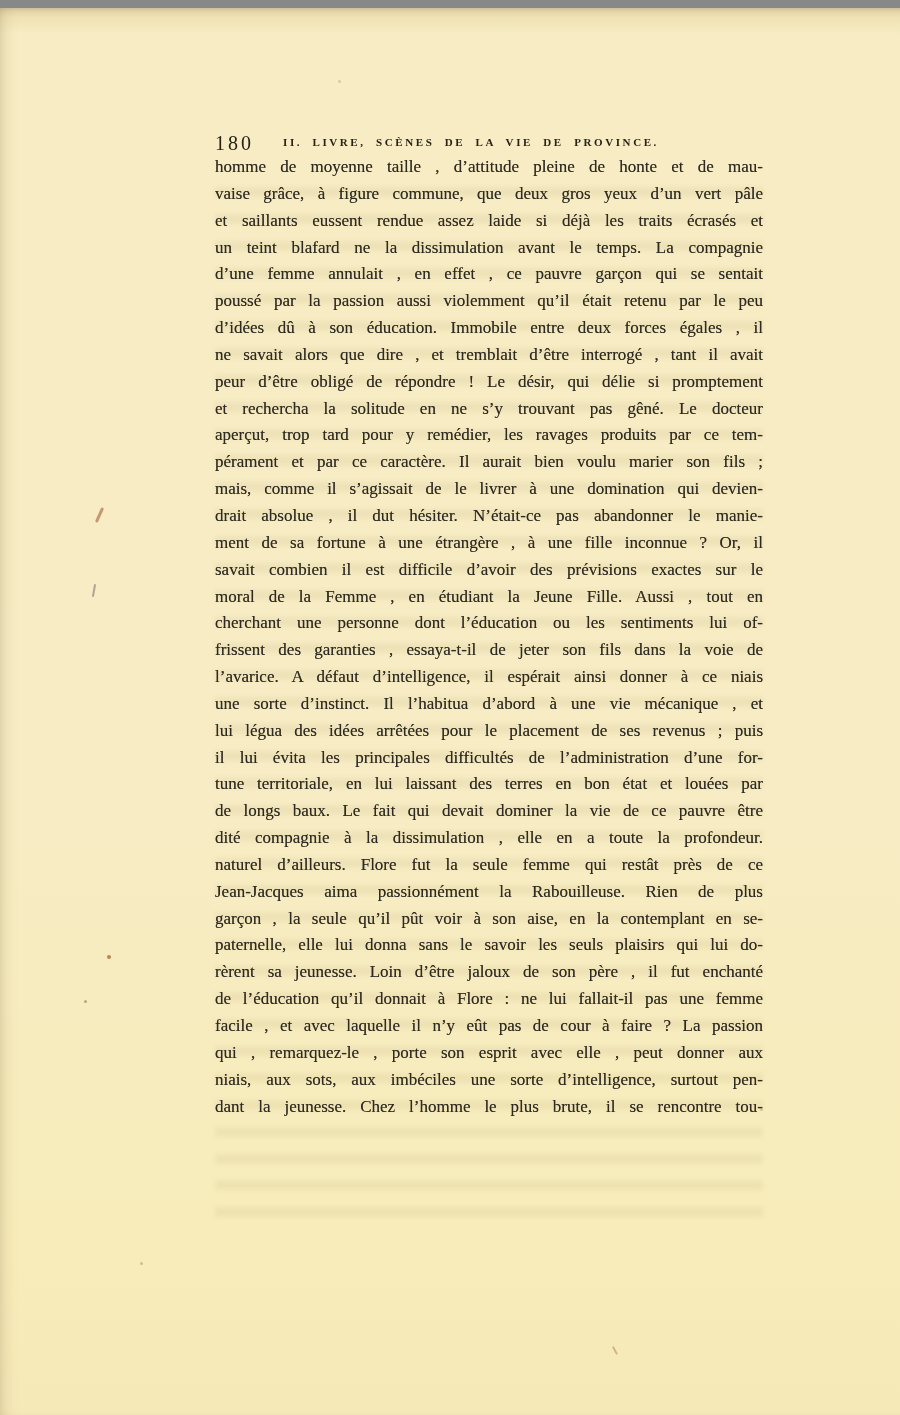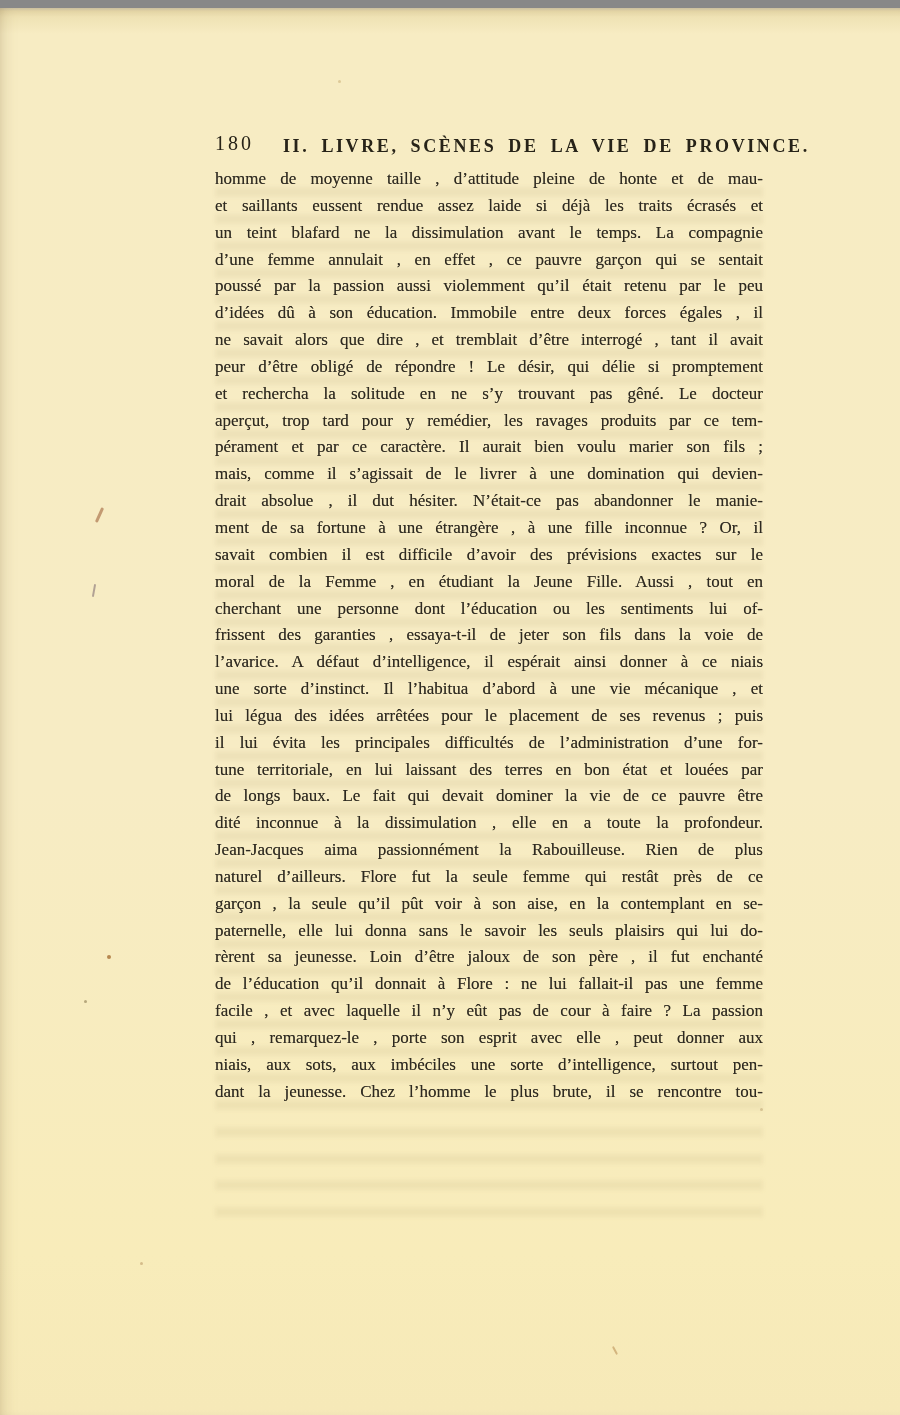--- a/index.html
+++ b/index.html
@@ -44,26 +44,26 @@
   }
   .header-row{
     position:absolute;left:215px;top:124px;width:548px;height:24px;
   }
   .page-number{
     position:absolute;left:0;top:0;
     font-size:20px;letter-spacing:3px;color:#272318;
   }
   .running-title{
     position:absolute;left:68px;top:4px;width:400px;
-    font-size:18px;font-weight:700;
+    font-size:11px;font-weight:700;
     letter-spacing:2.6px;word-spacing:5px;
     white-space:nowrap;color:#272318;
   }
   .page-body{
-    position:absolute;left:215px;top:158px;width:548px;
+    position:absolute;left:215px;top:146px;width:548px;
   }
   .text-line{
     font-size:17px;
     line-height:26.85px;
     height:26.85px;
     text-align:justify;
     text-align-last:justify;
     white-space:normal;
     overflow:hidden;
     color:var(--ink);
@@ -80,20 +80,21 @@
 
   <div class="ghost"></div>
 
   <div class="header-row">
     <span class="page-number">180</span>
     <span class="running-title">II. LIVRE, SCÈNES DE LA VIE DE PROVINCE.</span>
   </div>
 
   <div class="page-body">
       <div class="text-line">homme de moyenne taille , d’attitude pleine de honte et de mau-</div>
+      <div class="text-line">vaise grâce, à figure commune, que deux gros yeux d’un vert pâle</div>
       <div class="text-line">et saillants eussent rendue assez laide si déjà les traits écrasés et</div>
       <div class="text-line">un teint blafard ne la dissimulation avant le temps. La compagnie</div>
       <div class="text-line">d’une femme annulait , en effet , ce pauvre garçon qui se sentait</div>
       <div class="text-line">poussé par la passion aussi violemment qu’il était retenu par le peu</div>
       <div class="text-line">d’idées dû à son éducation. Immobile entre deux forces égales , il</div>
       <div class="text-line">ne savait alors que dire , et tremblait d’être interrogé , tant il avait</div>
       <div class="text-line">peur d’être obligé de répondre ! Le désir, qui délie si promptement</div>
       <div class="text-line">et rechercha la solitude en ne s’y trouvant pas gêné. Le docteur</div>
       <div class="text-line">aperçut, trop tard pour y remédier, les ravages produits par ce tem-</div>
       <div class="text-line">pérament et par ce caractère. Il aurait bien voulu marier son fils ;</div>
@@ -103,23 +104,23 @@
       <div class="text-line">savait combien il est difficile d’avoir des prévisions exactes sur le</div>
       <div class="text-line">moral de la Femme , en étudiant la Jeune Fille. Aussi , tout en</div>
       <div class="text-line">cherchant une personne dont l’éducation ou les sentiments lui of-</div>
       <div class="text-line">frissent des garanties , essaya-t-il de jeter son fils dans la voie de</div>
       <div class="text-line">l’avarice. A défaut d’intelligence, il espérait ainsi donner à ce niais</div>
       <div class="text-line">une sorte d’instinct. Il l’habitua d’abord à une vie mécanique , et</div>
       <div class="text-line">lui légua des idées arrêtées pour le placement de ses revenus ; puis</div>
       <div class="text-line">il lui évita les principales difficultés de l’administration d’une for-</div>
       <div class="text-line">tune territoriale, en lui laissant des terres en bon état et louées par</div>
       <div class="text-line">de longs baux. Le fait qui devait dominer la vie de ce pauvre être</div>
-      <div class="text-line">dité inconnue à la dissimulation , elle en a toute la profondeur.</div>
+      <div class="text-line">dité compagnie à la dissimulation , elle en a toute la profondeur.</div>
+      <div class="text-line">naturel d’ailleurs. Flore fut la seule femme qui restât près de ce</div>
       <div class="text-line">Jean-Jacques aima passionnément la Rabouilleuse. Rien de plus</div>
-      <div class="text-line">naturel d’ailleurs. Flore fut la seule femme qui restât près de ce</div>
       <div class="text-line">garçon , la seule qu’il pût voir à son aise, en la contemplant en se-</div>
       <div class="text-line">paternelle, elle lui donna sans le savoir les seuls plaisirs qui lui do-</div>
       <div class="text-line">rèrent sa jeunesse. Loin d’être jaloux de son père , il fut enchanté</div>
       <div class="text-line">de l’éducation qu’il donnait à Flore : ne lui fallait-il pas une femme</div>
       <div class="text-line">facile , et avec laquelle il n’y eût pas de cour à faire ? La passion</div>
       <div class="text-line">qui , remarquez-le , porte son esprit avec elle , peut donner aux</div>
       <div class="text-line">niais, aux sots, aux imbéciles une sorte d’intelligence, surtout pen-</div>
       <div class="text-line">dant la jeunesse. Chez l’homme le plus brute, il se rencontre tou-</div>
     </div>
 

